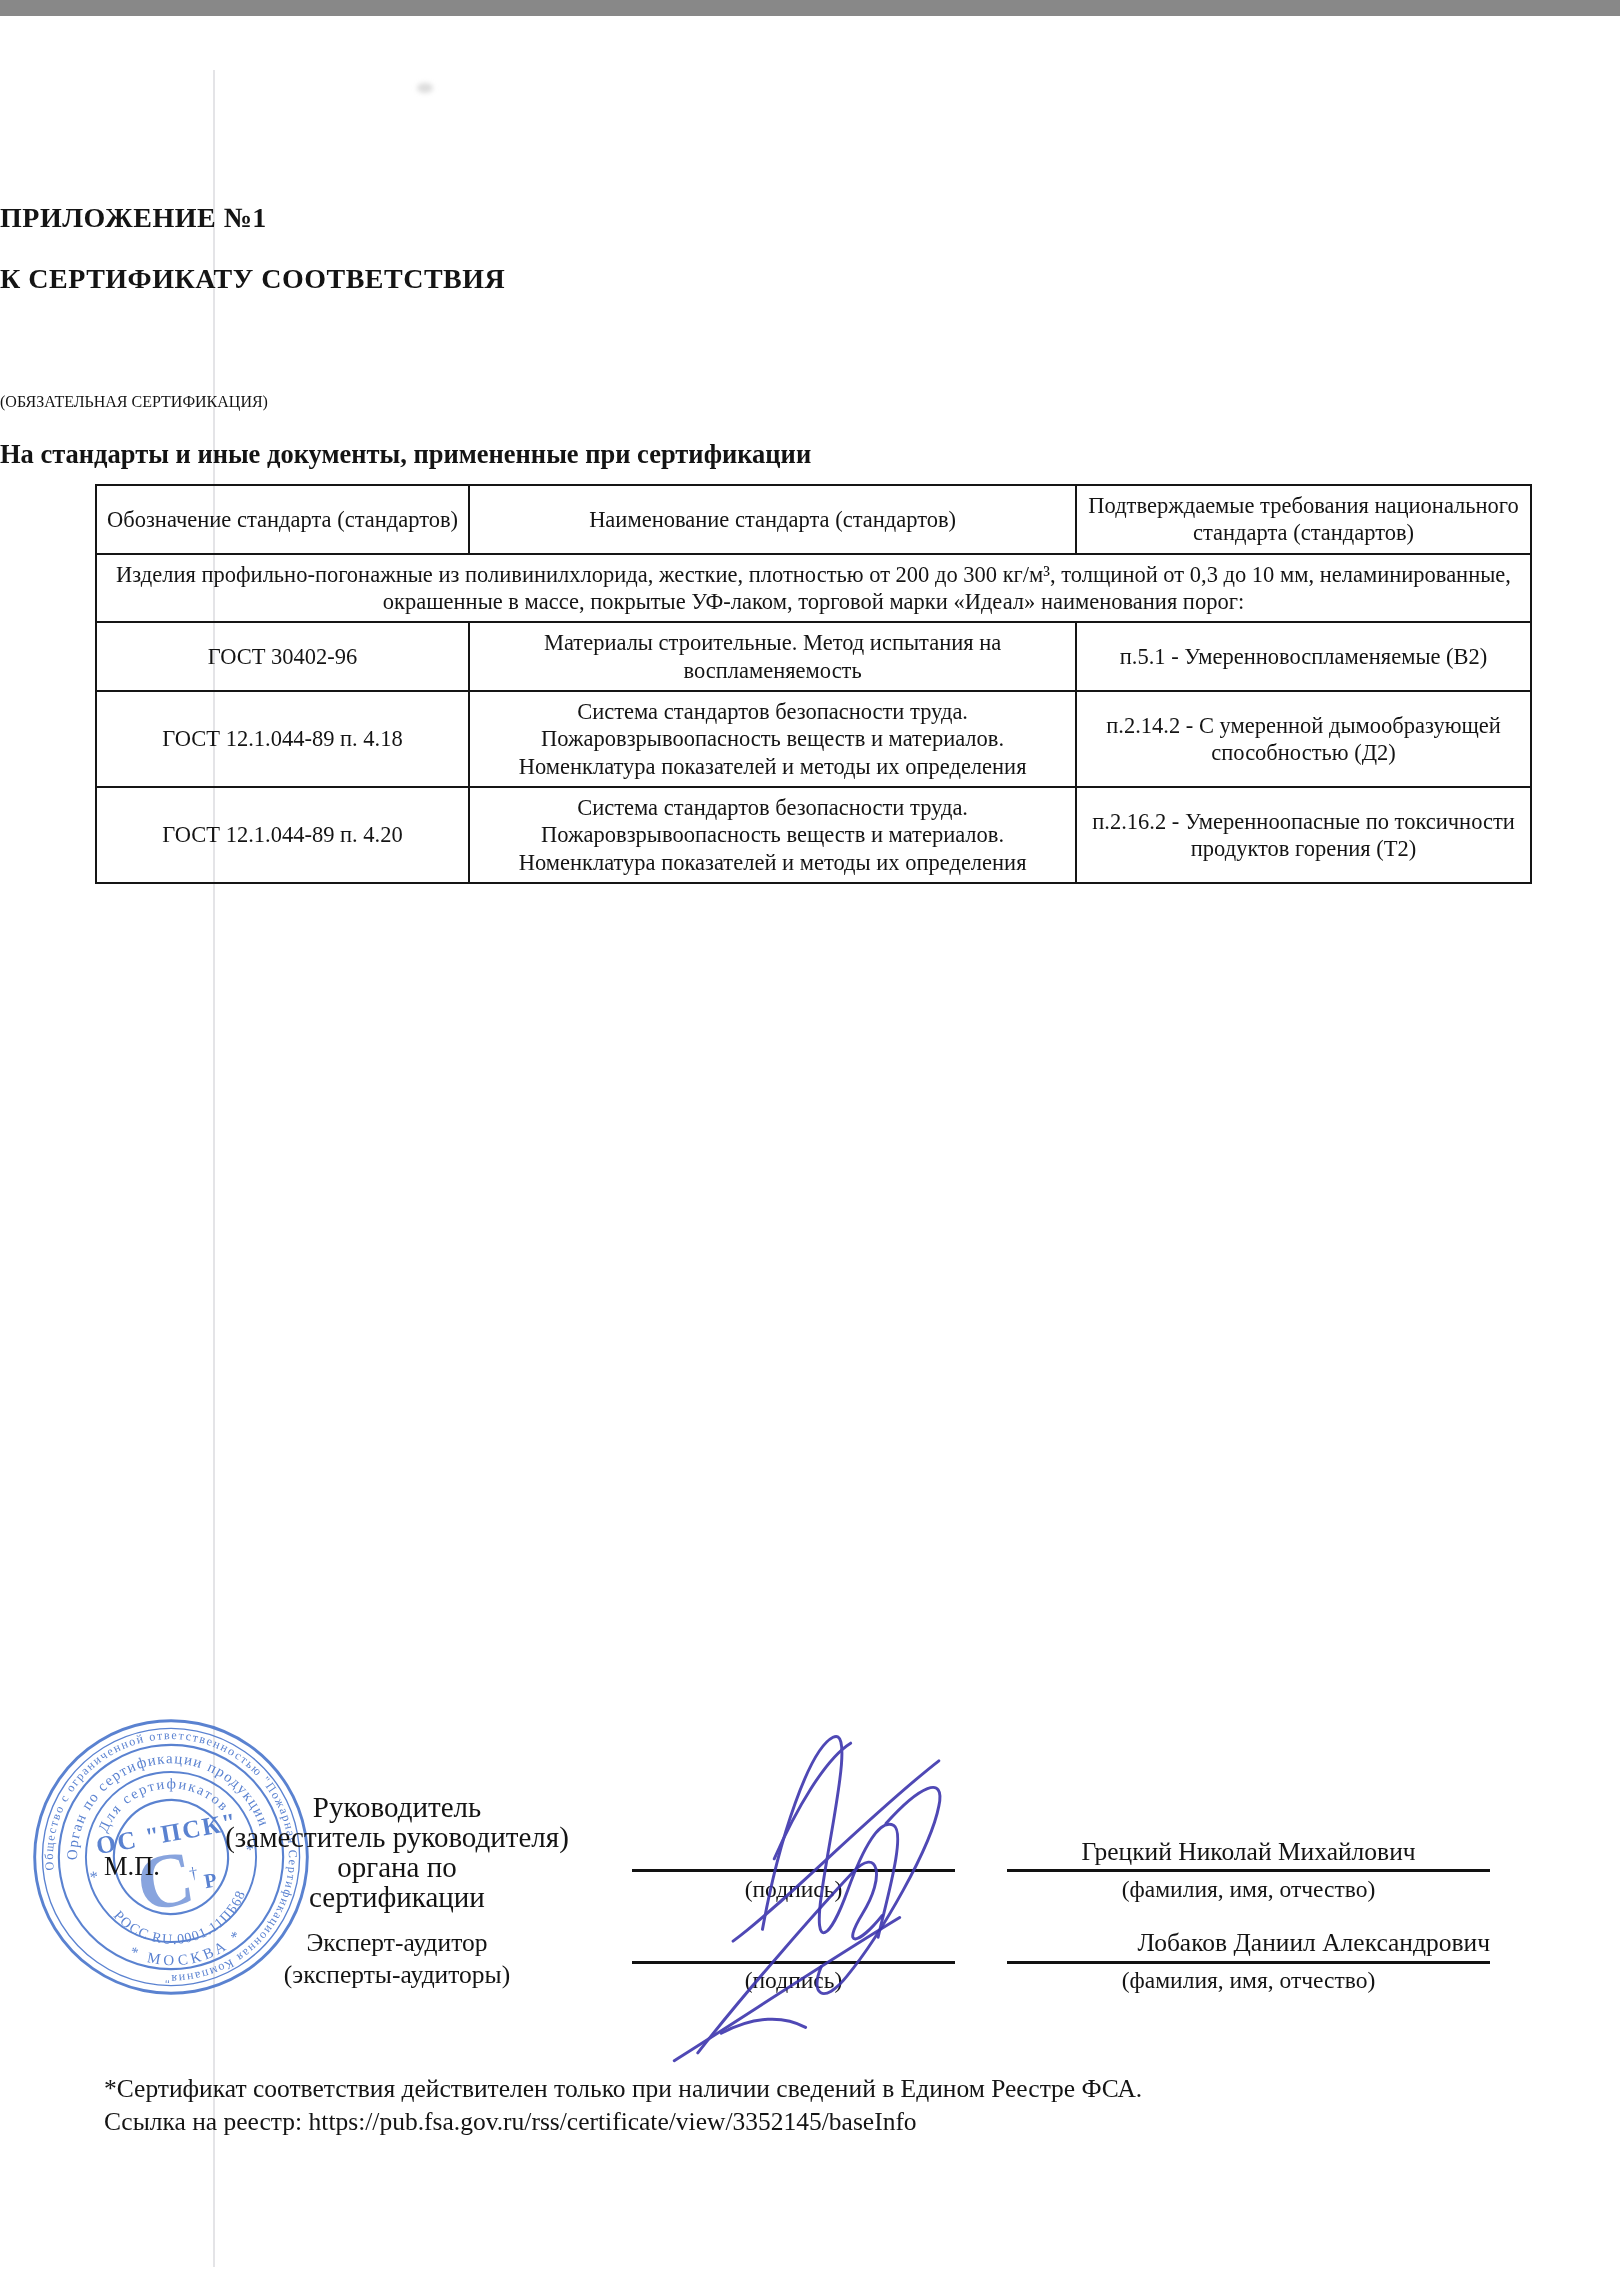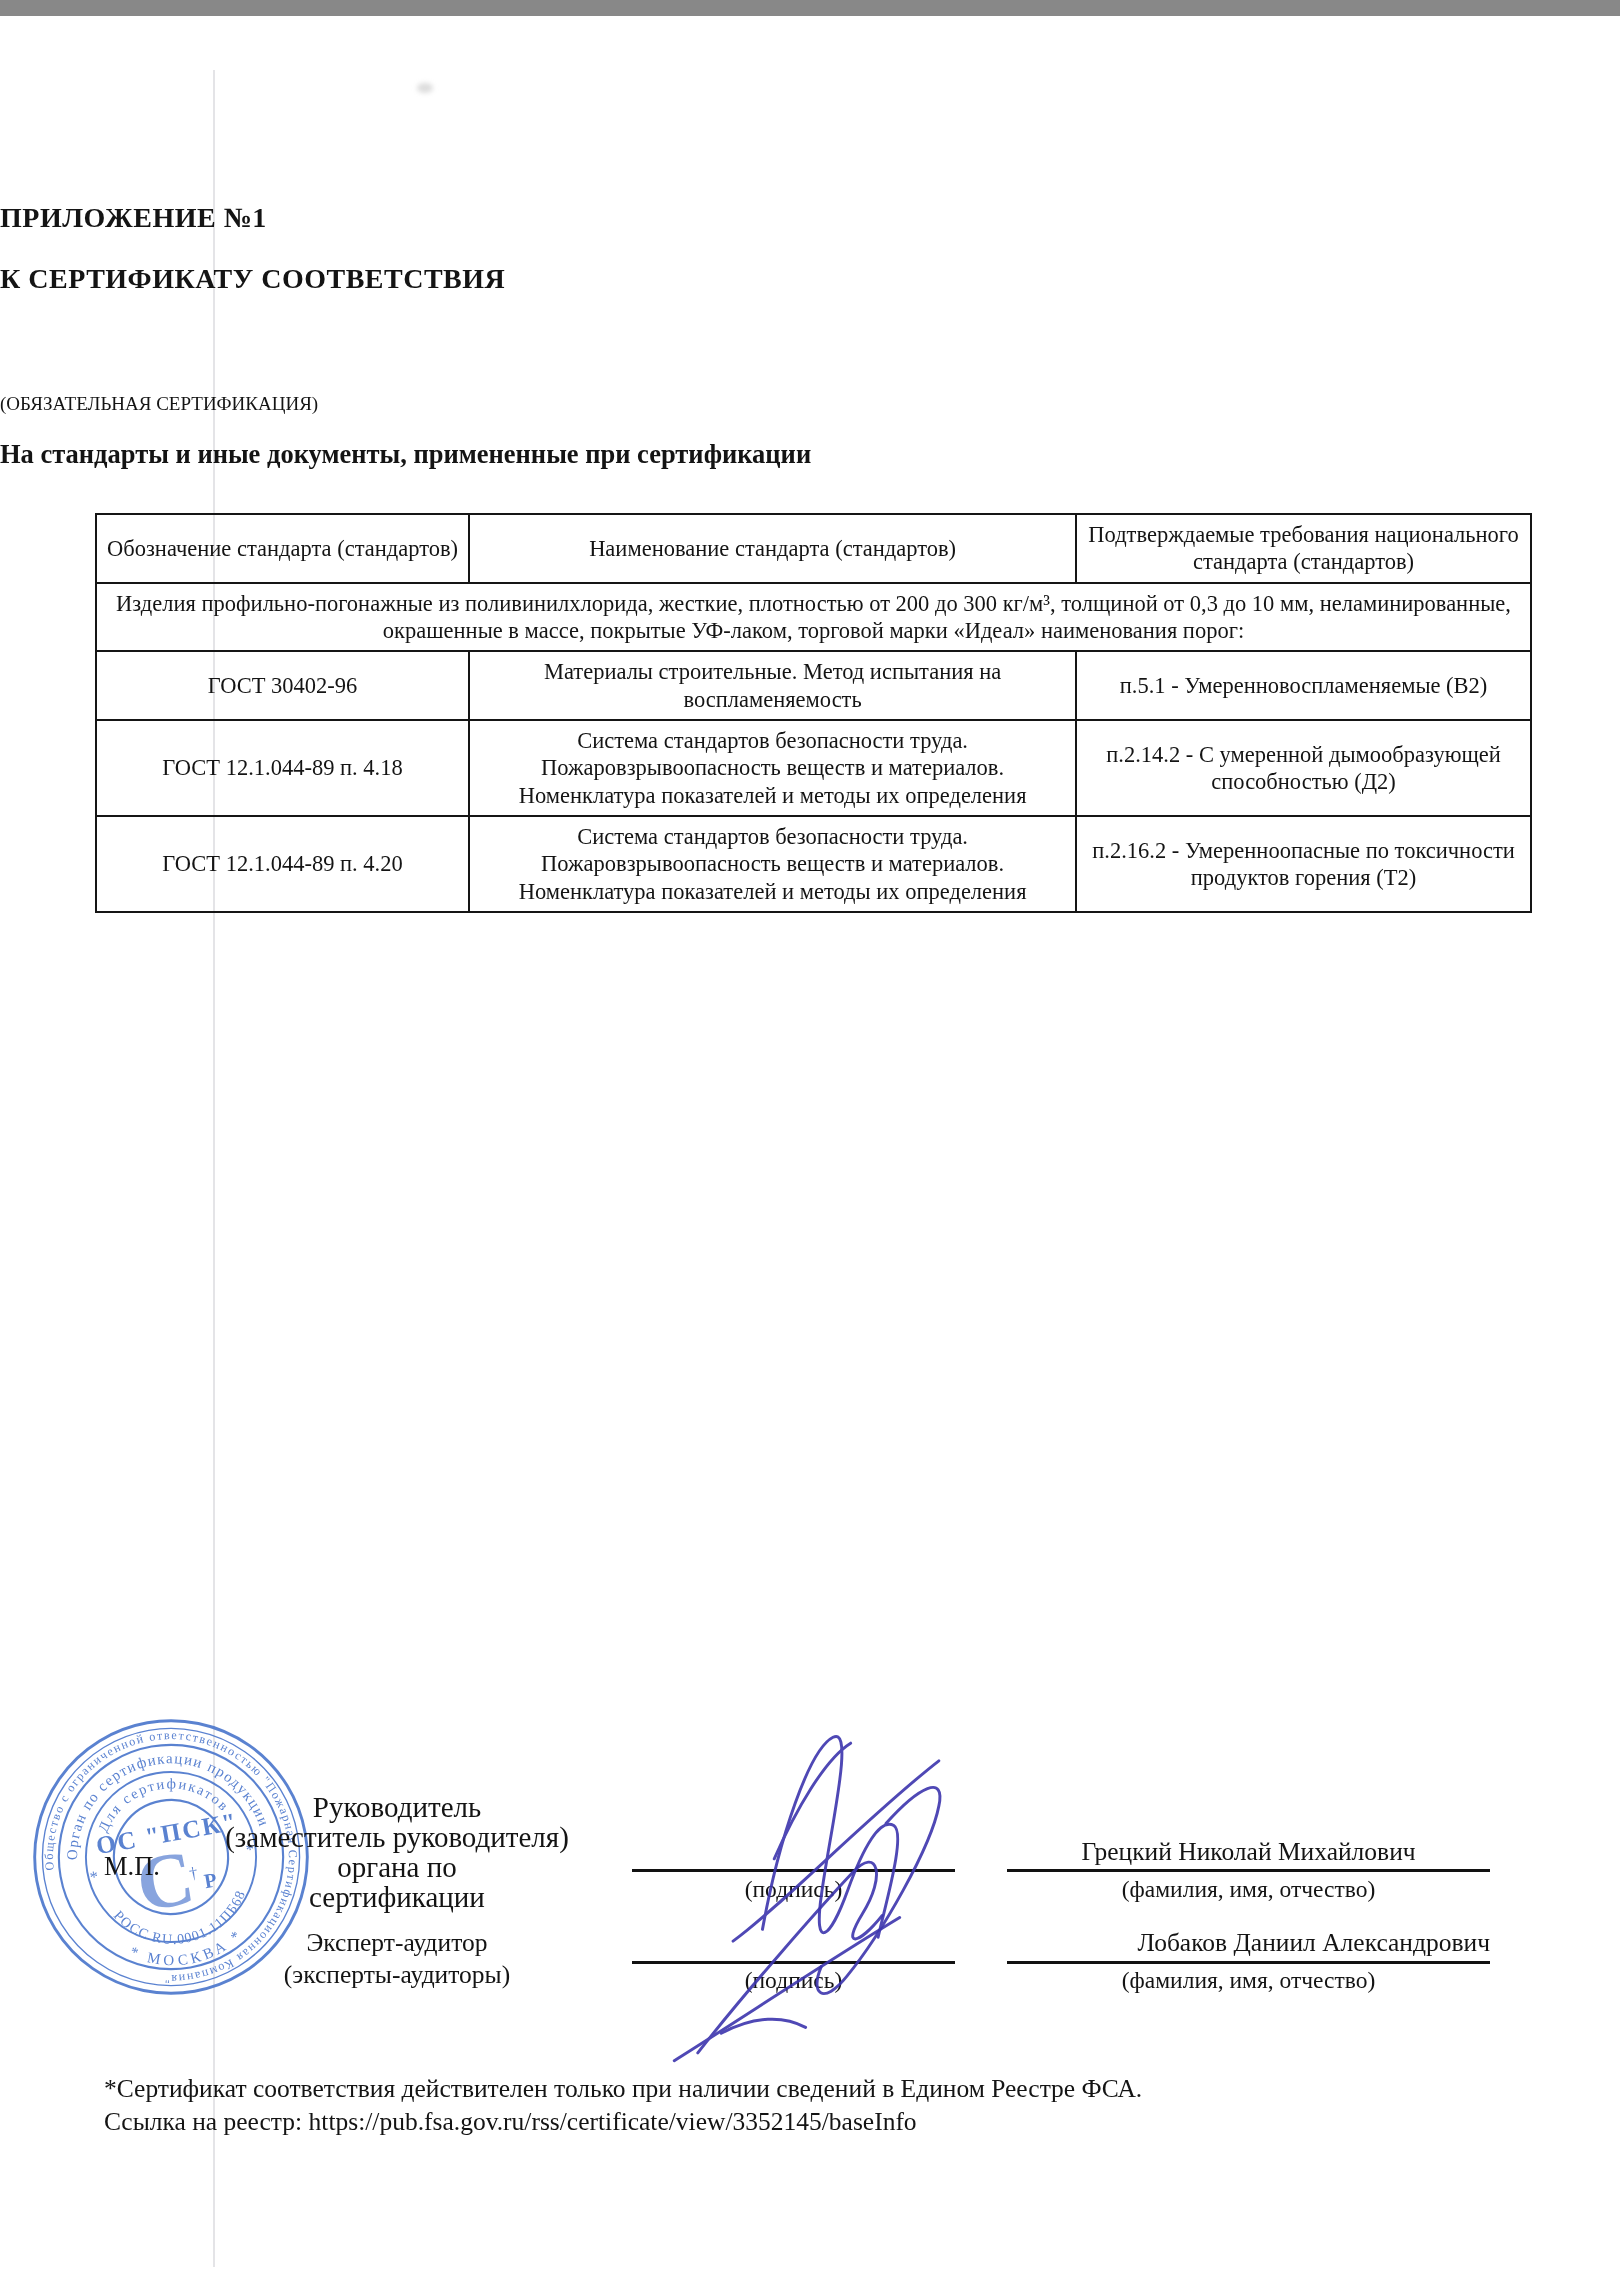--- a/index.html
+++ b/index.html
@@ -12,24 +12,24 @@
     color:#141414;
     font-family:"Liberation Serif","DejaVu Serif",serif;
   }
   
   .scan-vline{position:absolute;left:213px;top:54px;width:2px;height:2197px;background:#e4e4e7;}
   .scan-smudge{position:absolute;left:417px;top:67px;width:15.7px;height:9.8px;background:#dcdcdc;border-radius:50%;filter:blur(2.9px);}
   .h-line1{position:absolute;top:186px;left:0;width:100%;font-size:28px;font-weight:bold;letter-spacing:0.5px;}
   .h-line2{position:absolute;top:247px;left:0;width:100%;font-size:28px;font-weight:bold;letter-spacing:0.5px;}
   .h-number{position:absolute;top:307px;left:0;width:100%;font-size:28px;font-weight:bold;}
   .h-number .num-underline{border-bottom:2.9px solid #111;padding-bottom:1px;}
-  .h-type{position:absolute;top:377px;left:0;width:100%;font-size:19px;}
+  .h-type{position:absolute;top:377px;left:0;width:100%;font-size:16px;}
   .h-subtitle{position:absolute;top:423px;left:0;width:100%;font-size:26.5px;font-weight:bold;}
   
-  .standards{position:absolute;left:95px;top:497px;width:1437px;border-collapse:collapse;table-layout:fixed;}
+  .standards{position:absolute;left:95px;top:468px;width:1437px;border-collapse:collapse;table-layout:fixed;}
   .standards td,.standards th{
     border:2px solid #151515;
     font-size:22.5px;font-weight:normal;
     text-align:center;vertical-align:middle;
     line-height:1.22;padding:5.9px 9.8px;
   }
   .standards{border:2.9px solid #151515;}
   .col-designation{width:26%;}
   .col-name{width:42.3%;}
   .col-req{width:31.7%;}

